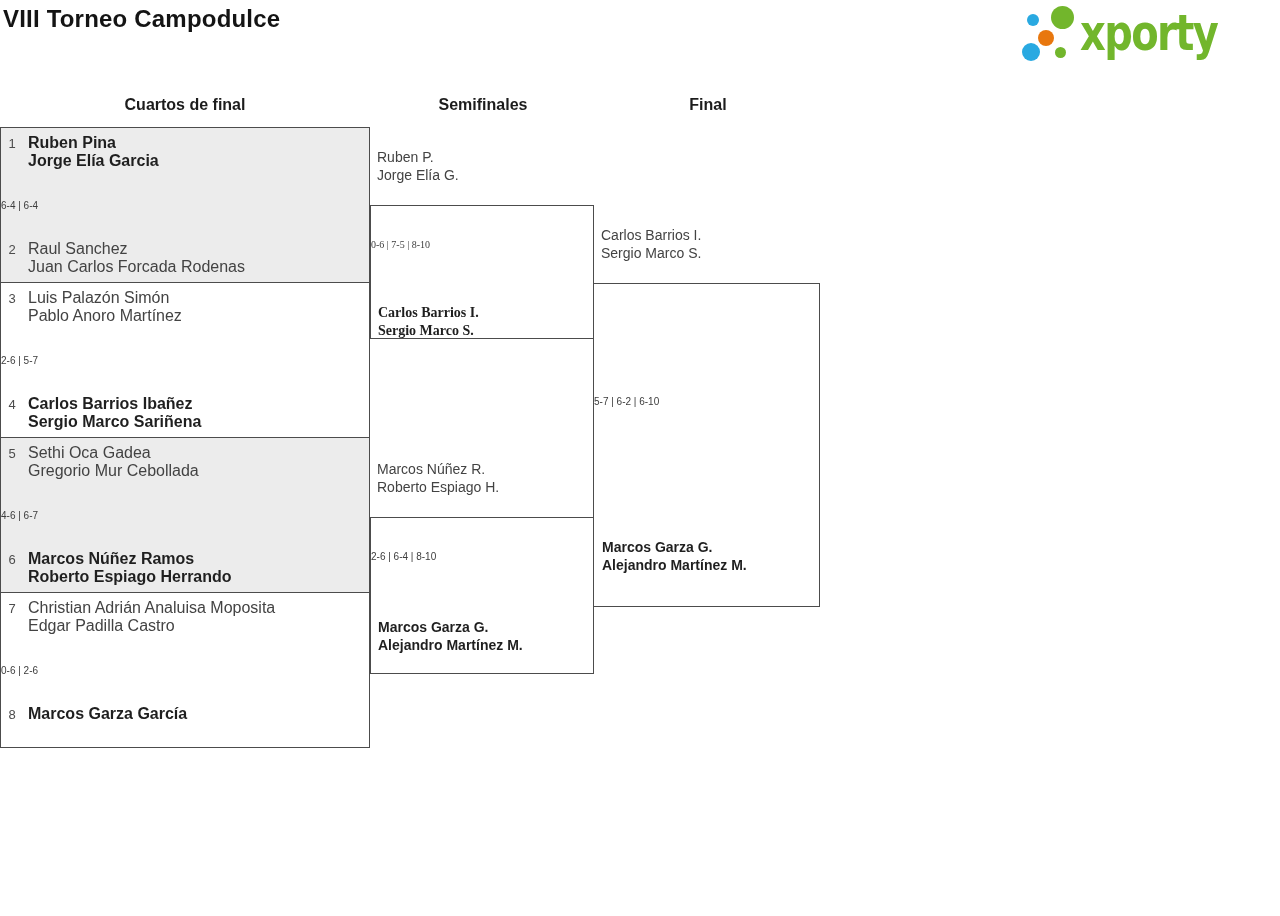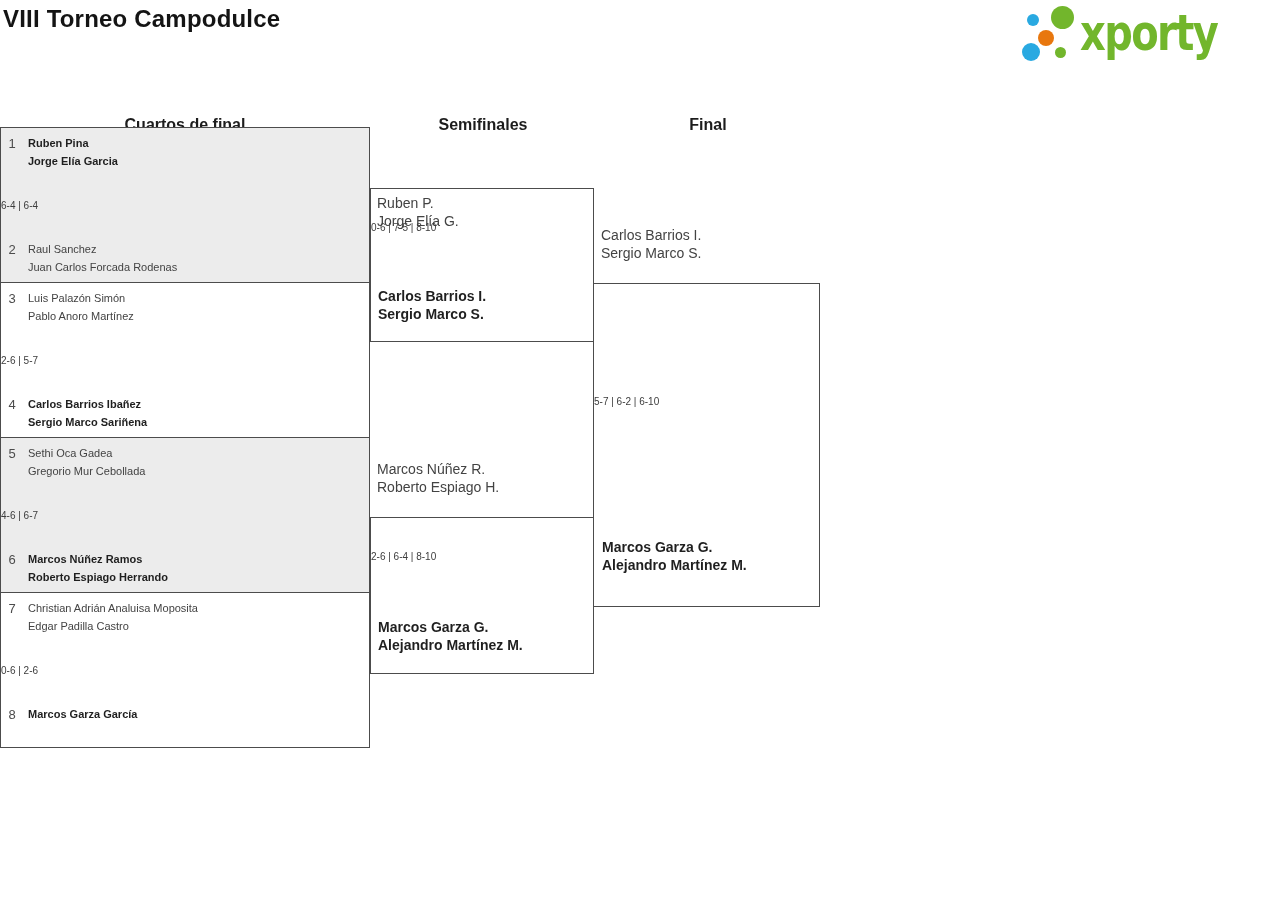--- a/index.html
+++ b/index.html
@@ -47,21 +47,20 @@
   }
   
   .col-header {
     position: absolute;
     top: 96px;
     width: 250px;
     text-align: center;
     font-size: 16px;
     font-weight: 700;
     color: #1c1c1c;
-    margin-top: 20px;
   }
   .col-header.c1 { left:  60px; }
   .col-header.c2 { left: 358px; }
   .col-header.c3 { left: 583px; }
   
   .qf {
     position: absolute;
     left: 0;
     width: 370px;
     height: 156px;
@@ -77,55 +76,55 @@
     font-size: 13px;
     line-height: 16px;
     color: #4c4c4c;
   }
   .seed.s1 { top: 8px; }
   .seed.s2 { top: 114px; }
   .team {
     position: absolute;
     left: 27px;
     right: 6px;
-    font-size: 11px;
+    font-size: 16px;
     line-height: 18px;
     color: #434343;
     white-space: nowrap;
   }
   .team.t1 { top: 6px; }
   .team.t2 { top: 112px; }
   .bold { font-weight: 700; color: #1f1f1f; }
   .score {
     position: absolute;
     left: 0;
     width: 100%;
     font-size: 10px;
     line-height: 18px;
     color: #3c3c3c;
   }
   .qf .score { top: 69px; }
   .round-box { position: absolute; border: 1px solid #4c4c4c; background: transparent; }
-  .box-sf1   { left: 370px; top: 188px; width: 224px; height: 154px; }
+  .box-sf1   { left: 370px; top: 205px; width: 224px; height: 134px; font-family: Liberation Serif, serif; }
   .box-sf2   { left: 370px; top: 517px; width: 224px; height: 157px; }
   .box-final { left: 593px; top: 283px; width: 227px; height: 324px; }
   .box-sf1 .score, .box-sf2 .score { top: 30px; }
   .box-final .score { top: 109px; }
   .winner-block { position: absolute; left: 7px; font-size: 14px; line-height: 18px; white-space: nowrap; }
   .box-sf1 .winner-block { top: 98px; }
   .box-sf2 .winner-block { top: 100px; }
   .box-final .winner-block { left: 8px; top: 254px; }
   .feed-label {
     position: absolute;
     font-size: 14px;
     line-height: 18px;
     color: #434343;
     white-space: nowrap;
   }
-  .feed-sf1   { left: 377px; top: 148px; margin-top: 46px; }
+  .feed-sf1   { left: 377px; top: 148px; }
   .feed-sf2   { left: 377px; top: 460px; }
   .feed-final { left: 601px; top: 226px; }
 </style>
 </head>
 <body>
 
 <div class="page">
 
   <div class="title">
     <div>VIII Torneo Campodulce</div>

